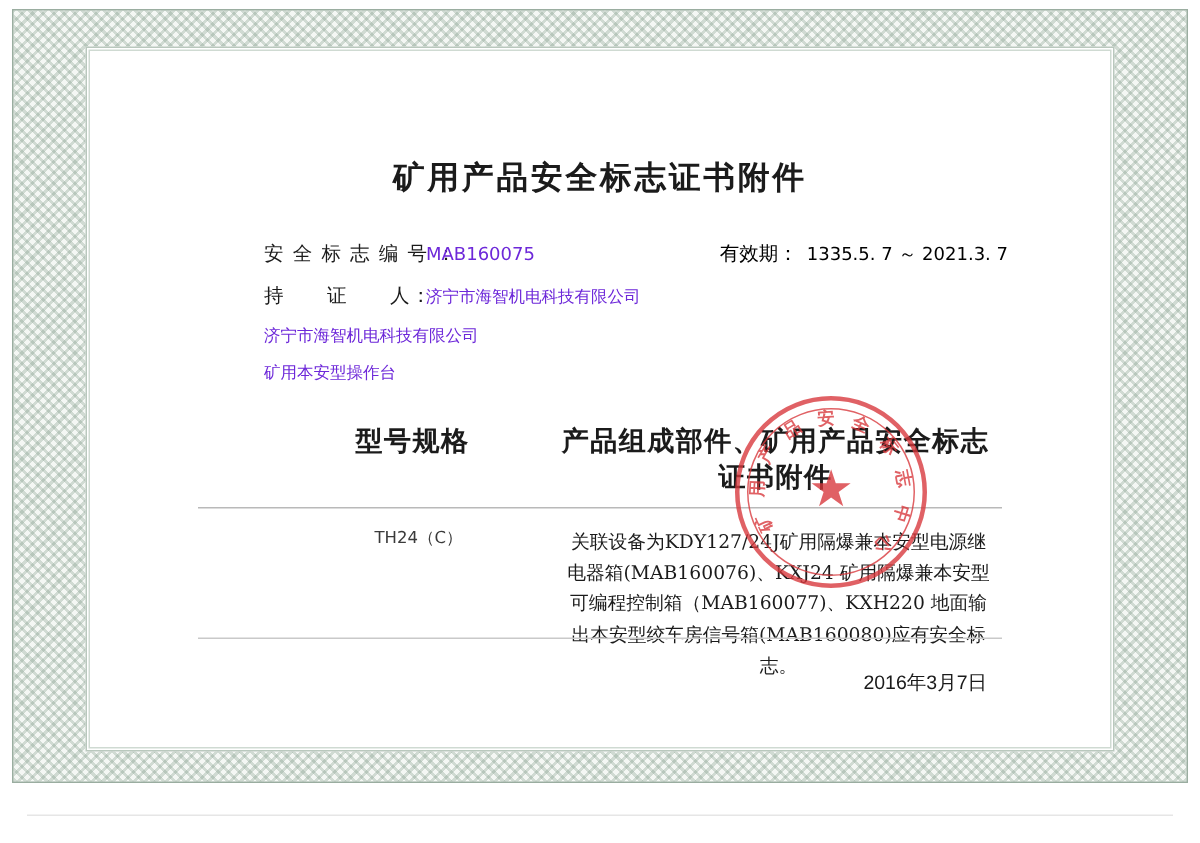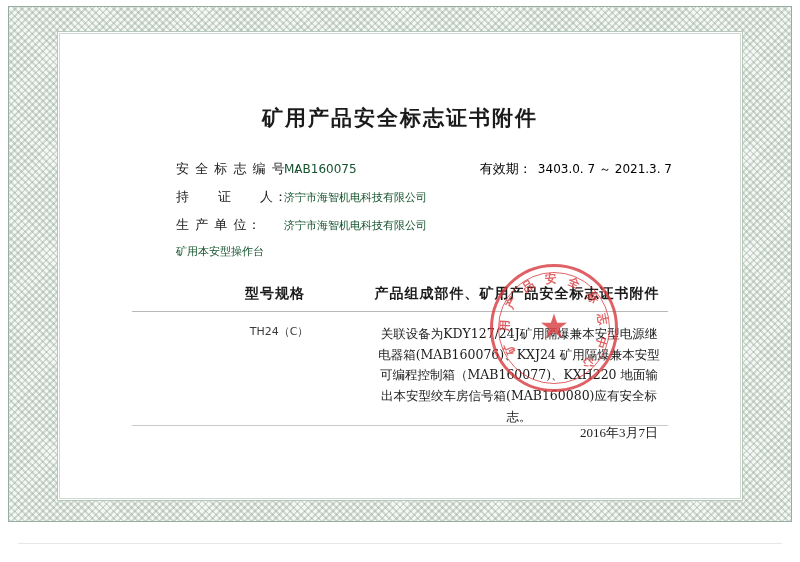--- a/index.html
+++ b/index.html
@@ -74,21 +74,21 @@
   .meta-label {
     width: 108px;
     letter-spacing: 1px;
     font-family: "DejaVu Serif", serif;
     font-size: 13px;
     white-space: nowrap;
   }
   .meta-value {
     font-family: "DejaVu Sans", sans-serif;
     font-size: 12px;
-    color: #14532d;
+    color: #6d28d9;
   }
   .meta-value.cn {
     font-family: Liberation Mono, monospace;
     font-size: 11px;
   }
   .validity {
     position: absolute;
     right: 10px;
     top: 0;
     font-size: 13px;
@@ -97,21 +97,21 @@
   }
   .validity .val {
     font-family: "DejaVu Sans", sans-serif;
     font-size: 12px;
     margin-left: 6px;
   }
   .table-head {
     margin-top: 26px;
     display: flex;
     padding: 0 22px 0 58px;
-    font-size: 14px;
+    font-size: 18px;
     font-weight: bold;
     color: #1b1b1b;
     font-family: "DejaVu Serif", serif;
     justify-content: space-between;
   }
   .col-model {
     width: 198px;
     text-align: center;
     letter-spacing: 1px;
   }
@@ -146,24 +146,24 @@
   .bottom-rule {
     position: absolute;
     left: 14px;
     right: 14px;
     bottom: 44px;
     border-top: 1px solid #c9c9c9;
   }
   .issue-date {
     position: absolute;
     right: 24px;
-    bottom: 28px;
-    font-size: 13px;
-    color: #1b1b1b;
-    font-family: Liberation Serif, serif;
+    bottom: 6px;
+    font-size: 13px;
+    color: #1b1b1b;
+    font-family: Liberation Sans, sans-serif;
   }
   
   .seal {
     position: absolute;
     right: 64px;
     bottom: 78px;
     width: 128px;
     height: 128px;
     border-radius: 50%;
     border: 3px solid #d8363a;
@@ -229,33 +229,32 @@
 
 <div class="page">
   <div class="border-outer">
     <div class="border-inner-frame">
       <div class="content">
 
         <div class="doc-title">矿用产品安全标志证书附件</div>
 
         <div class="meta">
           <div class="validity">
-            <span>有效期：</span><span class="val">3403.0. 7 ～ 2021.3. 7</span>
+            <span>有效期：</span><span class="val">1335.5. 7 ～ 2021.3. 7</span>
           </div>
 
           <div class="meta-row">
             <span class="meta-label">安 全 标 志 编 号 ：</span>
             <span class="meta-value">MAB160075</span>
           </div>
           <div class="meta-row">
             <span class="meta-label">持　　证　　人：</span>
             <span class="meta-value cn">济宁市海智机电科技有限公司</span>
           </div>
           <div class="meta-row">
-            <span class="meta-label">生 产 单 位：</span>
             <span class="meta-value cn">济宁市海智机电科技有限公司</span>
           </div>
           <div class="meta-row">
             <span class="meta-value cn">矿用本安型操作台</span>
           </div>
         </div>
 
         <div class="table-head">
           <div class="col-model">型号规格</div>
           <div class="col-parts">产品组成部件、矿用产品安全标志证书附件</div>

